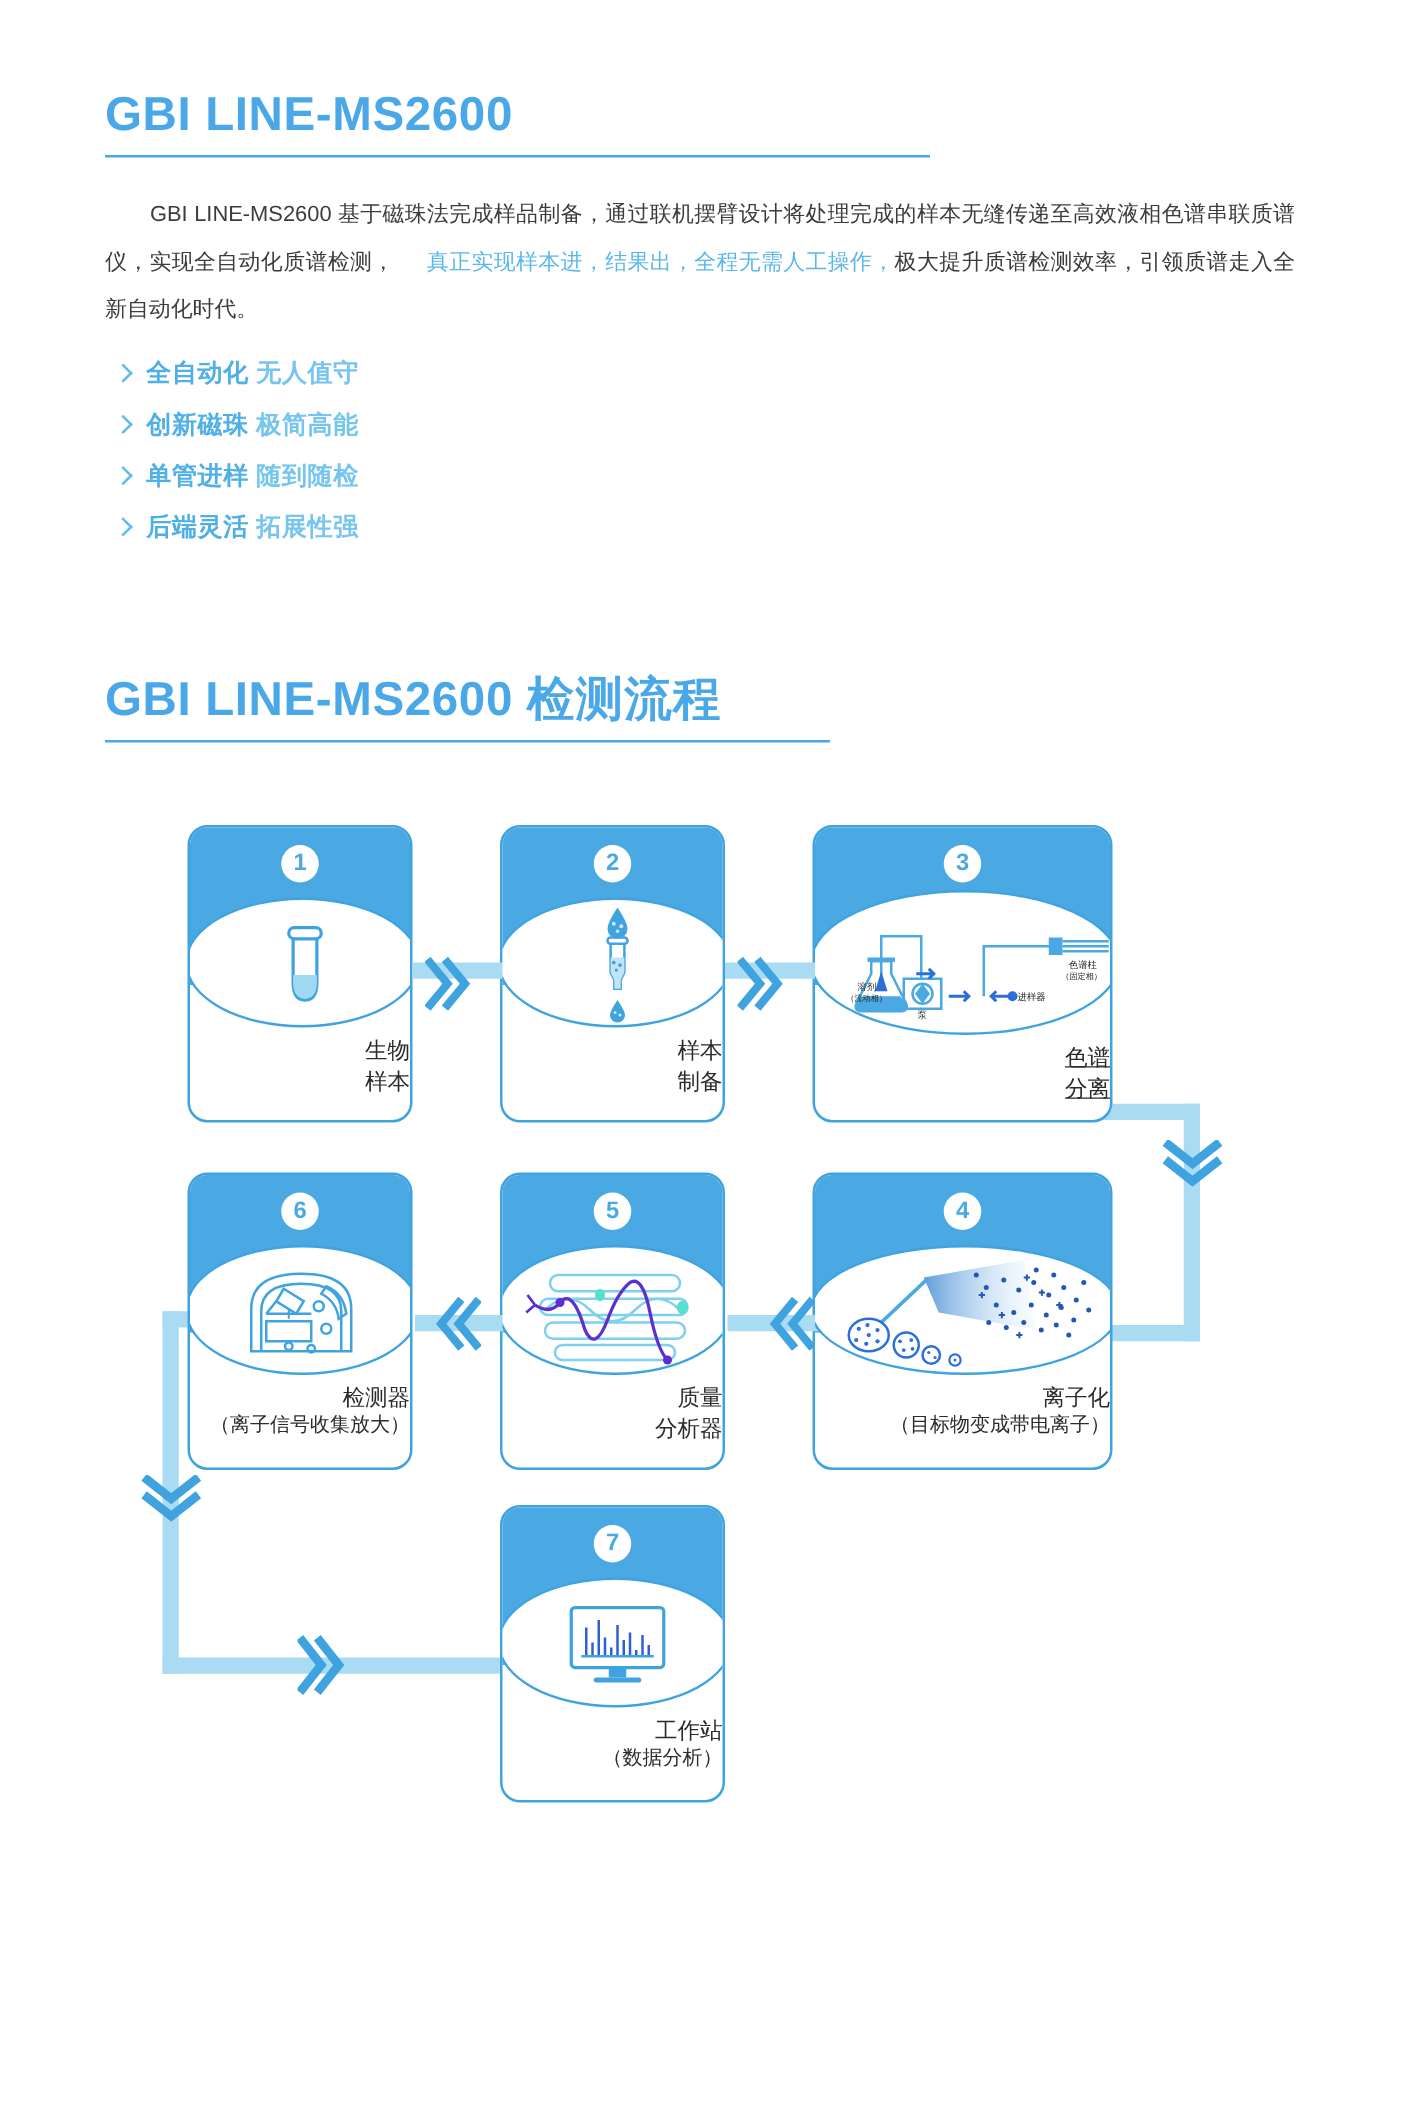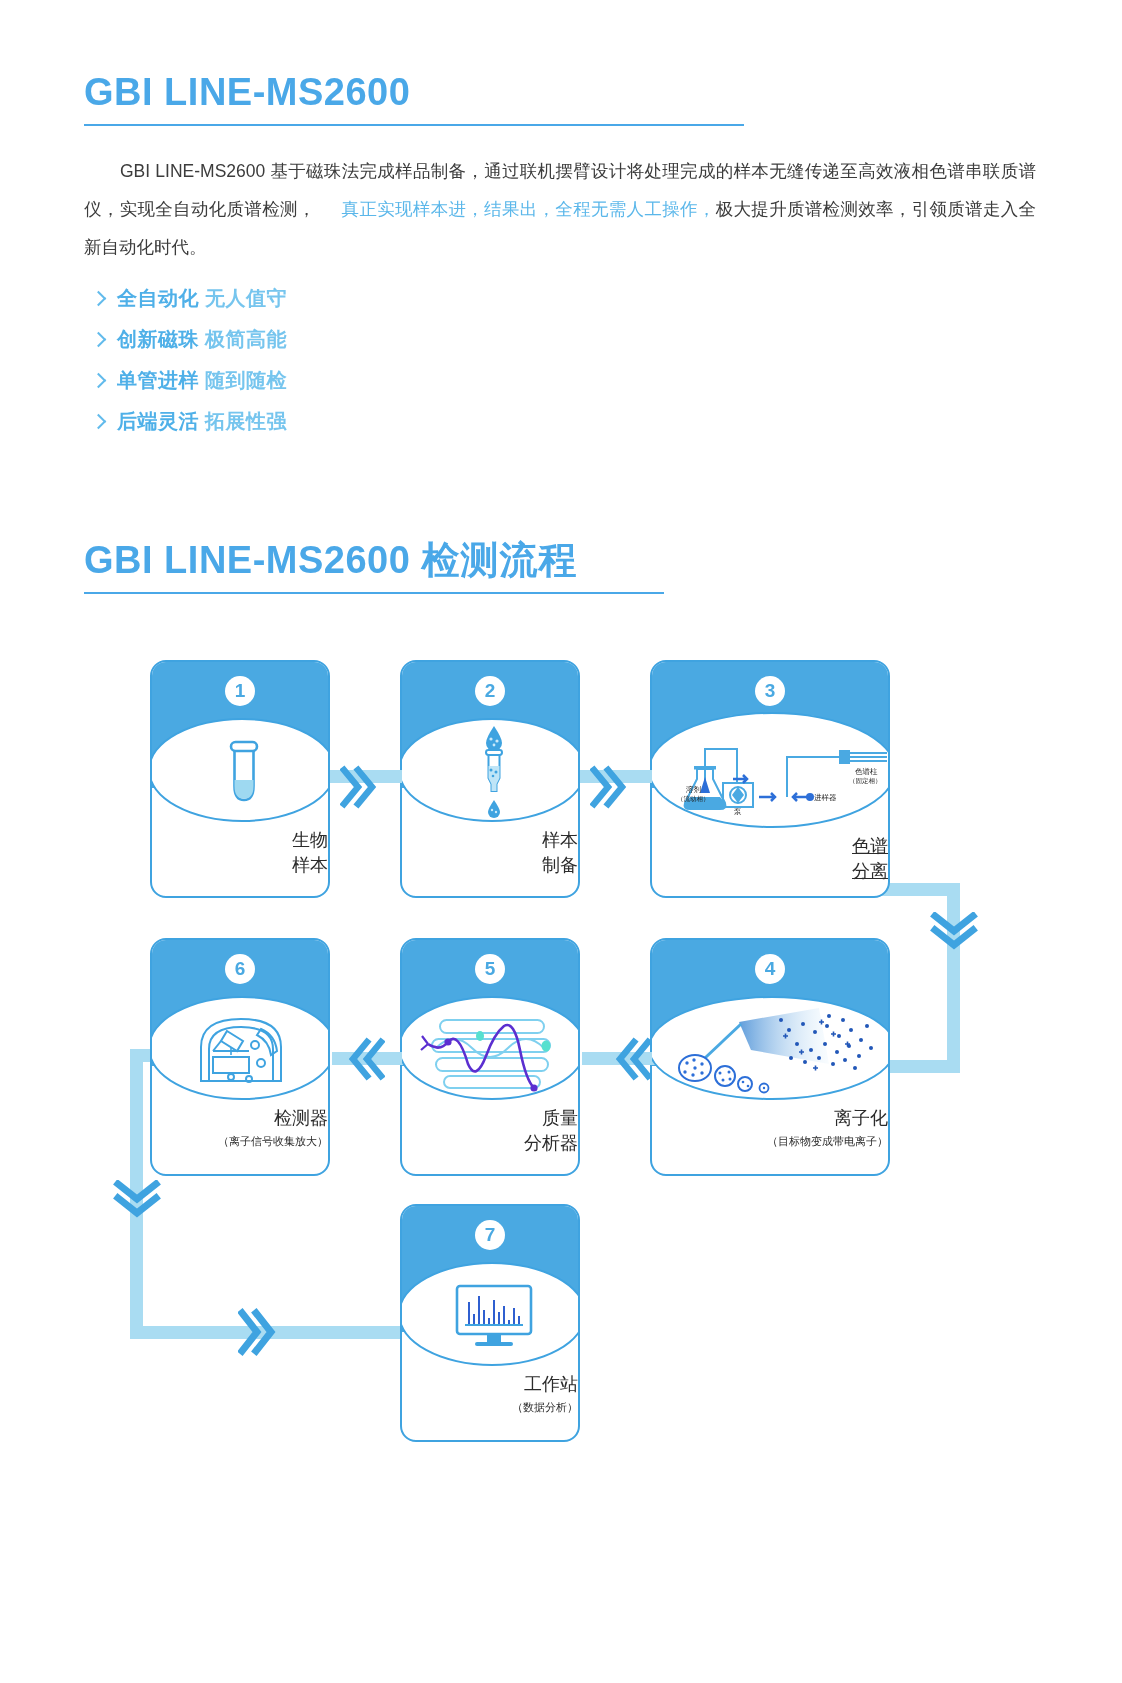--- a/index.html
+++ b/index.html
@@ -139,21 +139,21 @@
     text-align: right;
     font-size: 18px;
     line-height: 25px;
     color: #2b2b2b;
     font-weight: 400;
     z-index: 4;
   }
   .card-label .l2 { display: block; }
   .card-sub {
     display: block;
-    font-size: 11px;
+    font-size: 16px;
     line-height: 20px;
     color: #2b2b2b;
   }
 
   .icon-wrap {
     position: absolute;
     left: 0; top: 0; width: 188px; height: 104px;
     display: flex; align-items: center; justify-content: center;
   }
 

